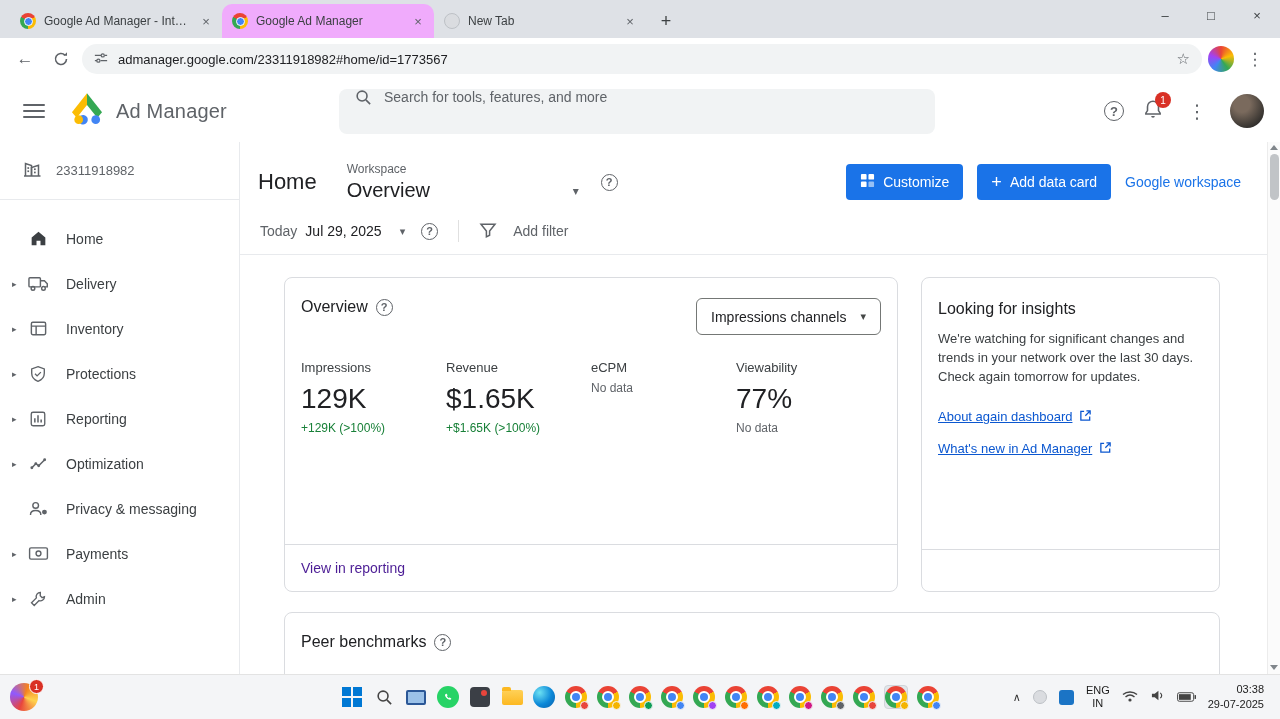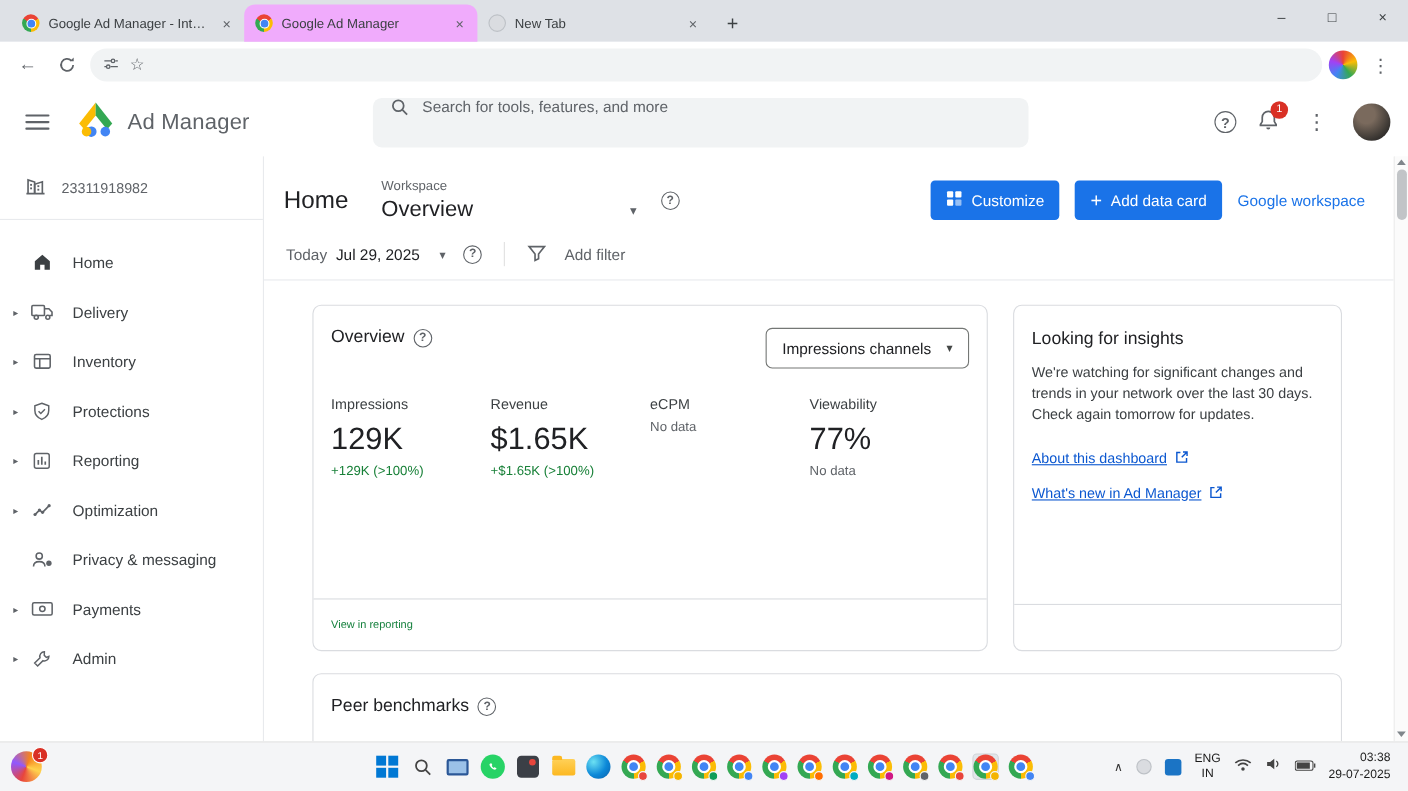--- a/index.html
+++ b/index.html
@@ -84,21 +84,21 @@
   .channel-select .c-caret { font-size:11px; color:#444746; }
   .metrics { display:flex; padding:0 16px; margin-top:44px; }
   .metric { width:148px; }
   .m-label { font-size:13px; color:#3c4043; }
   .m-value { font-size:28px; color:#202124; margin-top:8px; }
   .m-delta { font-size:12px; margin-top:6px; }
   .m-delta.positive { color:#188038; }
   .m-delta.muted { color:#5f6368; }
   .card-spacer { flex:1; }
   .card-footer { border-top:1px solid #dadce0; height:47px; display:flex; align-items:center; padding:0 16px; }
-  .card-footer a { color:#15803d; font-size:10px; font-weight:500; text-decoration:none; cursor:pointer; }
+  .card-footer a { color:#4c1d95; font-size:14px; font-weight:500; text-decoration:none; cursor:pointer; }
 
   .insights-card { width:299px; height:315px; }
   .ins-body { font-size:13px; color:#3c4043; line-height:1.45; padding:12px 20px 0 16px; }
   .ins-links { padding:6px 16px 0 16px; }
   .ins-link { display:flex; align-items:center; gap:7px; margin-top:16px; color:#0b57d0; font-size:13px; font-weight:500; text-decoration:underline; cursor:pointer; }
   .ins-footer { border-top:1px solid #dadce0; height:42px; }
 
   .peer-card { width:936px; height:130px; margin:20px 0 0 44px; }
 
   
@@ -169,20 +169,21 @@
     <div class="addressbar">
       <span>
         <svg viewBox="0 0 16 16" width="14" height="14">
             <g stroke="#5f6368" stroke-width="1.4" fill="none">
               <path d="M1 5h7M12.5 5H15M1 11h2.5M7.5 11H15"></path>
               <circle cx="10" cy="5" r="1.8"></circle>
               <circle cx="5" cy="11" r="1.8"></circle>
             </g>
           </svg>
       </span>
+      <span class="url">admanager.google.com/23311918982#home/id=1773567</span>
       <span style="font-size:15px;color:#5f6368;">☆</span>
     </div>
     <span class="avatar-wheel"></span>
     <span class="nav-icon">⋮</span>
   </div>
 
   <div class="app-header">
     <div class="hamburger">
         <span></span>
         <span></span>
@@ -444,21 +445,21 @@
           </div>
         </section>
 
         <section class="card insights-card">
           <div class="card-head" style="padding-top:22px;">
             <span class="card-title">Looking for insights</span>
           </div>
           <div class="ins-body">We're watching for significant changes and trends in your network over the last 30 days. Check again tomorrow for updates.</div>
           <div class="ins-links">
             <div class="ins-link">
-              <span>About this dashboard</span>
+              <span>About again dashboard</span>
               <span>
                 <svg viewBox="0 0 14 14" width="13" height="13">
                     <path d="M5.5 2.5H2v9.5h9.5V8" fill="none" stroke="#0b57d0" stroke-width="1.4"></path>
                     <path d="M8 2h4v4M12 2L6.8 7.2" fill="none" stroke="#0b57d0" stroke-width="1.4"></path>
                   </svg>
               </span>
             </div>
             <div class="ins-link">
               <span>What's new in Ad Manager</span>
               <span>

